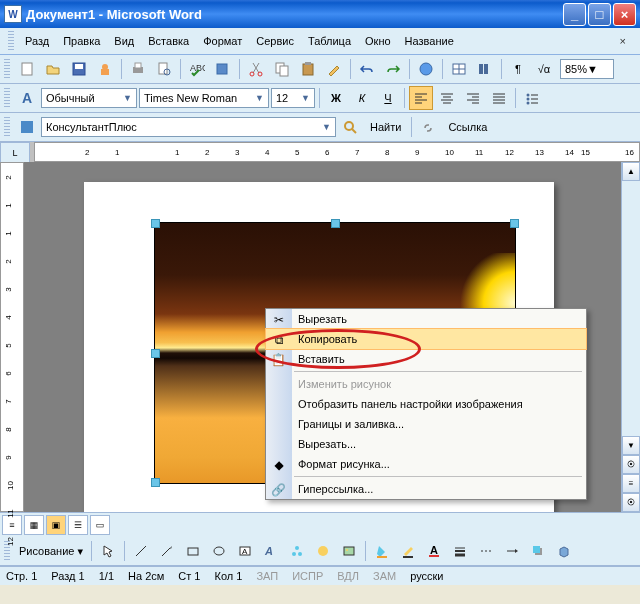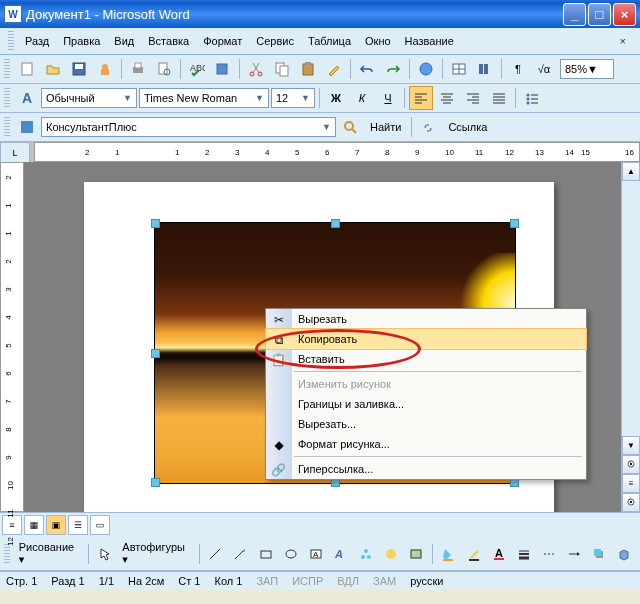--- a/index.html
+++ b/index.html
@@ -1,18 +1,18 @@
 <!DOCTYPE html>
 <html><head>
 <meta charset="utf-8">
 <style>
 body{margin:0;font-family:Tahoma,sans-serif;font-size:11px;background:#ece9d8;overflow:hidden;width:640px;height:604px}
 .titlebar{height:28px;background:linear-gradient(#2a6fd8,#0c5bcb 10%,#3f8cf3 50%,#0c5bcb);color:#fff;display:flex;align-items:center;padding:0 4px;position:relative}
 .title-icon{width:16px;height:16px;background:#fff;border:1px solid #3a6ea5;margin-right:4px;display:flex;align-items:center;justify-content:center;font-size:10px;color:#2953a6;font-weight:bold}
-.title-txt{font-weight:normal;font-size:13px}
+.title-txt{font-weight:bold;font-size:13px}
 .wbtns{margin-left:auto;display:flex;gap:2px}
 .wbtn{width:21px;height:21px;border:1px solid #fff;border-radius:3px;display:flex;align-items:center;justify-content:center;font-weight:bold;font-size:13px;color:#fff}
 .wbtn.min{background:linear-gradient(#7ba4e8,#3a6fc2)}
 .wbtn.max{background:linear-gradient(#7ba4e8,#3a6fc2)}
 .wbtn.cls{background:linear-gradient(#f08080,#d03020)}
 .menubar{background:#deeef7;border-bottom:1px solid #8db2e3;padding:3px 8px;display:flex;gap:2px;align-items:center}
 .menubar span{padding:2px 6px;cursor:default}
 .bar{background:#deeef7;border-bottom:1px solid #a0b8d8;padding:2px 4px;display:flex;align-items:center;gap:2px;flex-wrap:nowrap}
 .tbtn{width:22px;height:22px;display:flex;align-items:center;justify-content:center;border:1px solid transparent}
 .sep{width:1px;height:20px;background:#a0b8d8;margin:0 2px}
@@ -362,20 +362,21 @@
   </div>
 </div>
 
 <div class="ctx" id="ctx">
   <div class="ctx-band"></div>
 <div class="ctx-item"><span class="ctx-icn">✂</span><span>Вырезать</span></div>
     <div class="ctx-item hl"><span class="ctx-icn">⧉</span><span>Копировать</span></div>
     <div class="ctx-item"><span class="ctx-icn">📋</span><span>Вставить</span></div>
     <div class="ctx-sep"></div>
     <div class="ctx-item dis"><span>Изменить рисунок</span></div>
+    <div class="ctx-item"><span>Отобразить панель настройки изображения</span></div>
     <div class="ctx-item"><span>Границы и заливка...</span></div>
     <div class="ctx-item"><span>Вырезать...</span></div>
     <div class="ctx-item"><span class="ctx-icn">◆</span><span>Формат рисунка...</span></div>
     <div class="ctx-sep"></div>
     <div class="ctx-item"><span class="ctx-icn">🔗</span><span>Гиперссылка...</span></div>
   </div>
 <div class="ring"></div>
 
 <div class="viewbar">
   <div class="vbtn">≡</div>
@@ -387,21 +388,20 @@
 
 <div class="bar">
   <div class="grip"></div>
   <span style="padding:2px 4px"><span>Рисование</span> ▾</span>
   <div class="sep"></div>
   <div class="tbtn">
       <svg width="14" height="14">
         <path d="M3 2l8 5-3 1 2 4-2 1-2-4-3 2z" fill="#fff" stroke="#333"></path>
       </svg>
     </div>
-  <span style="padding:2px 4px"><span>Автофигуры</span> ▾</span>
   <div class="sep"></div>
   <div class="tbtn">
       <svg width="14" height="14">
         <line x1="2" y1="12" x2="12" y2="2" stroke="#333"></line>
       </svg>
     </div>
   <div class="tbtn">
       <svg width="14" height="14">
         <line x1="2" y1="12" x2="10" y2="4" stroke="#333"></line>
         <path d="M10 4l2-2-1 3z" fill="#333"></path>

